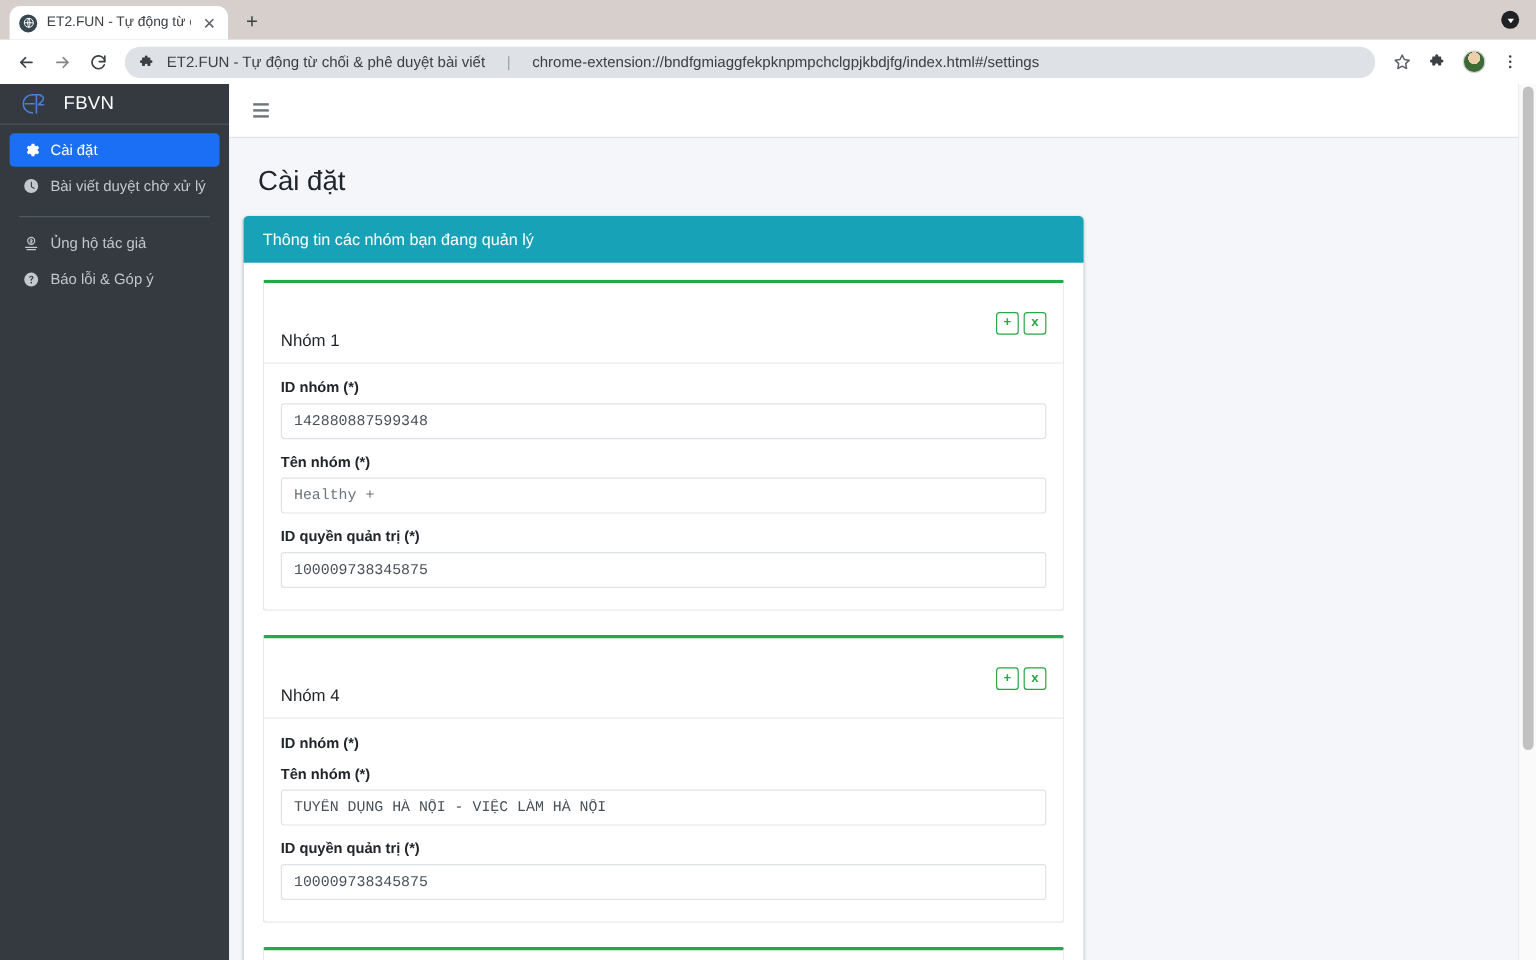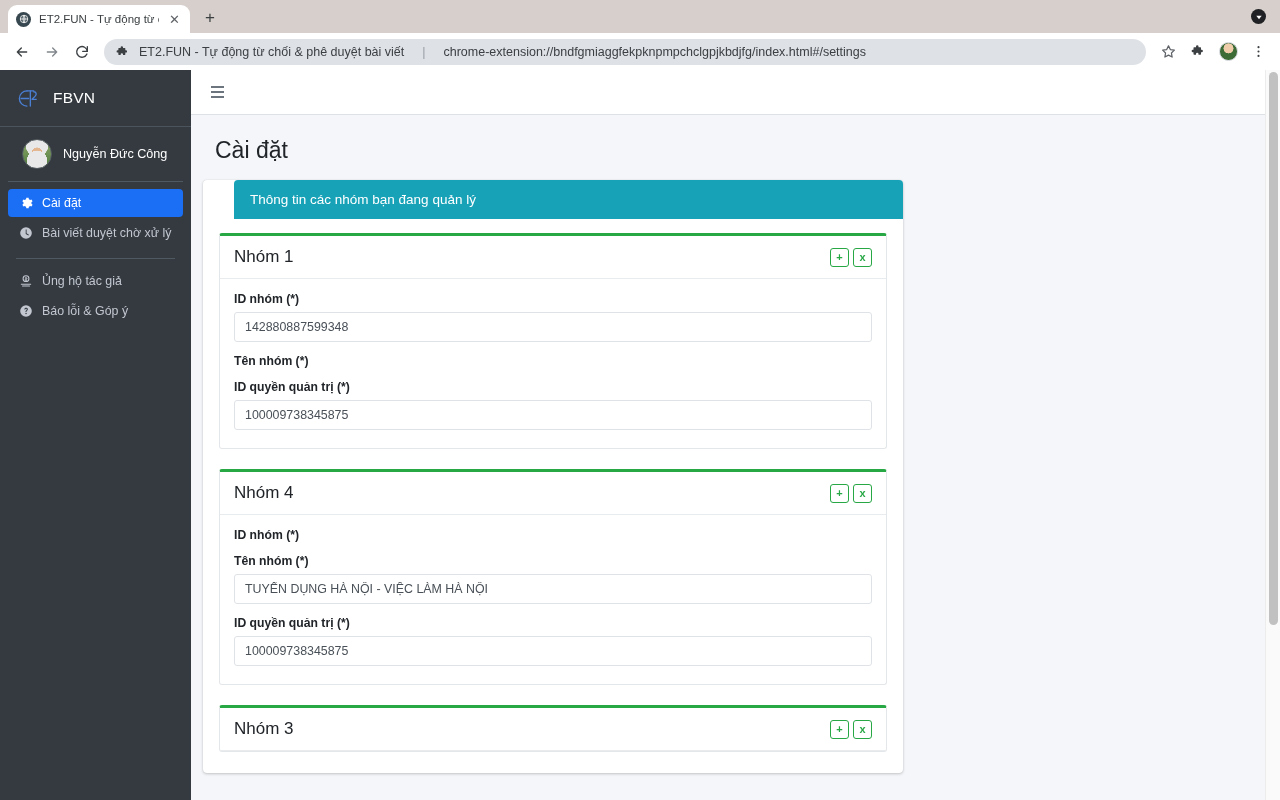--- a/index.html
+++ b/index.html
@@ -72,21 +72,21 @@
   }
 
   
   .viewport { flex: 1; display: flex; position: relative; overflow: hidden; background: #f4f6f9; }
 
   .sidebar {
     width: 191px; background: #343a40; flex: none;
     display: flex; flex-direction: column; color: #c2c7d0;
   }
   .brand {
-    height: 57px; display: flex; align-items: center; gap: 10px;
+    height: 34px; display: flex; align-items: center; gap: 10px;
     padding: 0 16px; border-bottom: 1px solid #4b545c;
   }
   .brand-logo { width: 27px; height: 27px; flex: none; }
   .brand-name { font-size: 15.5px; color: #ffffff; letter-spacing: .2px; }
 
   .userbox {
     display: flex; align-items: center; gap: 11px;
     padding: 12px 0 12px 14px; margin: 0 8px;
     border-bottom: 1px solid #4f5962;
   }
@@ -127,50 +127,50 @@
   }
   .page-inner { padding: 0 24px 0 12px; }
 
   .card {
     background: #ffffff; border-radius: 4px; width: 700px;
     box-shadow: 0 0 1px rgba(0,0,0,.125), 0 1px 3px rgba(0,0,0,.2);
     margin-left: 0;
   }
   .card-header {
     background: #17a2b8; color: #ffffff;
-    padding: 12px 16px; border-radius: 4px 4px 0 0; font-size: 13.5px; margin-left: 31px;
+    padding: 12px 16px; border-radius: 4px 4px 0 0; font-size: 13.5px;
   }
   .card-body { padding: 14px 16px 1px 16px; }
 
   .group {
     border: 1px solid #e4e7ea; border-top: 3px solid #28a745;
     border-radius: 3px; margin-bottom: 20px; background: #ffffff;
   }
   .group-header {
     display: flex; align-items: center; justify-content: space-between;
     padding: 11px 14px; border-bottom: 1px solid #e9ecef;
   }
-  .group-title { font-size: 17px; color: #212529; }
+  .group-title { font-size: 14px; color: #212529; margin-top: 28px; }
   .group-tools { display: flex; gap: 4px; }
   .tool-btn {
     width: 19px; height: 19px; border: 1px solid #28a745; border-radius: 3px;
     background: #ffffff; color: #28a745; font-size: 11px; line-height: 17px;
     text-align: center; cursor: pointer; font-weight: 700; padding: 0;
     font-family: "Liberation Sans", sans-serif;
   }
   .group-body { padding: 13px 14px 6px 14px; }
   .field { margin-bottom: 12px; }
   .field-label {
     display: block; font-size: 12.2px; font-weight: 700; color: #212529;
     margin-bottom: 6px;
   }
   .field-input {
     width: 100%; height: 30px; padding: 0 10px;
     border: 1px solid #dfe3e7; border-radius: 3px; background: #ffffff;
-    font-size: 12.4px; color: #495057; font-family: Liberation Sans, sans-serif;
+    font-size: 12.4px; color: #495057; font-family: Liberation Mono, monospace;
     outline: none;
   }
   .field-input.muted { color: #6c757d; }
 
   .scrollbar-track {
     position: absolute; right: 0; top: 0; width: 15px; height: 100%;
     background: #fafafa; border-left: 1px solid #ececec;
   }
   .scrollbar-thumb {
     position: absolute; right: 2px; top: 2px; width: 9px; height: 553px;
@@ -265,24 +265,20 @@
             <path d="M13 7a8 8 0 100 18" stroke-linecap="round"></path>
             <path d="M6 16h9" stroke-linecap="round"></path>
             <path d="M17 7v18" stroke-linecap="round"></path>
             <path d="M13 7h8" stroke-linecap="round"></path>
             <path d="M21 8c3 0 4 3 1.5 5.5L19 17h5" stroke-linecap="round" stroke-linejoin="round"></path>
           </svg>
         </span>
         <span class="brand-name">FBVN</span>
       </div>
 
-      <div class="userbox">
-        <div class="user-avatar"></div>
-        <div class="user-name">Nguyễn Đức Công</div>
-      </div>
 
       <div class="nav">
         <div class="nav-item active">
           <span class="nav-ico">
             <svg width="14" height="14" viewBox="0 0 24 24" fill="#ffffff">
                 <path d="M12 8a4 4 0 100 8 4 4 0 000-8zm9.4 4a7.4 7.4 0 00-.1-1.2l2-1.6-2-3.4-2.4 1a7.5 7.5 0 00-2-1.2L16.5 3h-4l-.4 2.6a7.5 7.5 0 00-2 1.2l-2.4-1-2 3.4 2 1.6A7.4 7.4 0 007.6 12c0 .4 0 .8.1 1.2l-2 1.6 2 3.4 2.4-1c.6.5 1.3.9 2 1.2l.4 2.6h4l.4-2.6c.7-.3 1.4-.7 2-1.2l2.4 1 2-3.4-2-1.6c.1-.4.1-.8.1-1.2z"></path>
               </svg>
           </span>
           <span>Cài đặt</span>
         </div>
@@ -343,20 +339,21 @@
                     <button class="tool-btn">x</button>
                   </span>
                 </div>
                 <div class="group-body">
                   <div class="field">
                     <label class="field-label">ID nhóm (*)</label>
                     <input class="field-input" value="142880887599348" style="">
                   </div>
                   <div class="field">
                     <label class="field-label">Tên nhóm (*)</label>
+                    <input class="field-input muted" value="Healthy +" style="">
                   </div>
                   <div class="field">
                     <label class="field-label">ID quyền quản trị (*)</label>
                     <input class="field-input" value="100009738345875" style="">
                   </div>
                 </div>
               </div>
 
               <div class="group">
                 <div class="group-header">

